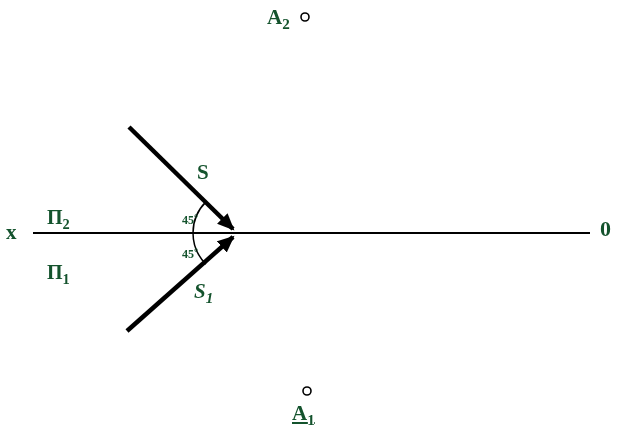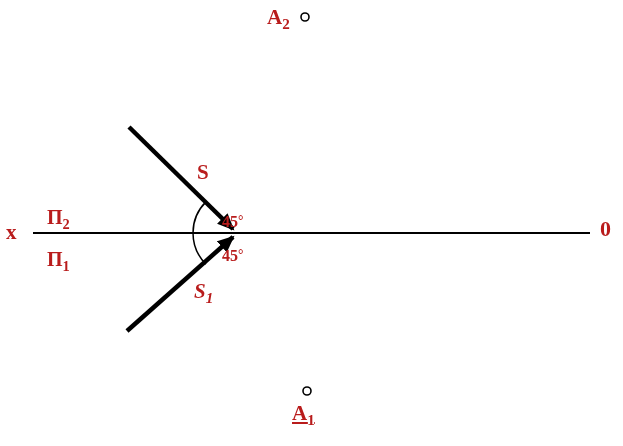--- a/index.html
+++ b/index.html
@@ -17,28 +17,28 @@
     overflow: hidden;
   }
   .stage svg {
     position: absolute;
     left: 0;
     top: 0;
   }
   .lbl {
     position: absolute;
     font-weight: bold;
-    color: #b91c1c;
+    color: #14532d;
     white-space: nowrap;
     line-height: 1;
     user-select: none;
   }
   .size-lg { font-size: 21px; }
   .size-md { font-size: 20px; margin-top: 10px; }
-  .size-sm { font-size: 16px; margin-left: 40px; }
+  .size-sm { font-size: 12px; }
   .lbl sub {
     font-size: 0.72em;
     line-height: 0;
   }
   .deg {
     font-size: 0.85em;
     vertical-align: 0.15em;
   }
 </style>
 </head>
@@ -68,21 +68,21 @@
   <div class="lbl size-lg" style="left:6px; top:222px;">
     <span>x</span>
   </div>
   <div class="lbl" style="left:600px; top:218px; font-size:22px;">
     <span>0</span>
   </div>
 
   <div class="lbl size-md" style="left:47px; top:197px;">
     <span>П</span><sub>2</sub>
   </div>
-  <div class="lbl size-md" style="left:47px; top:239px;">
+  <div class="lbl size-md" style="left:47px; top:252px;">
     <span>П</span><sub>1</sub>
   </div>
 
   <div class="lbl size-lg" style="left:197px; top:162px;">
     <span>S</span><sub></sub>
   </div>
   <div class="lbl size-lg" style="left:194px; top:281px;font-style:italic;">
     <span>S</span><sub>1</sub>
   </div>
 

